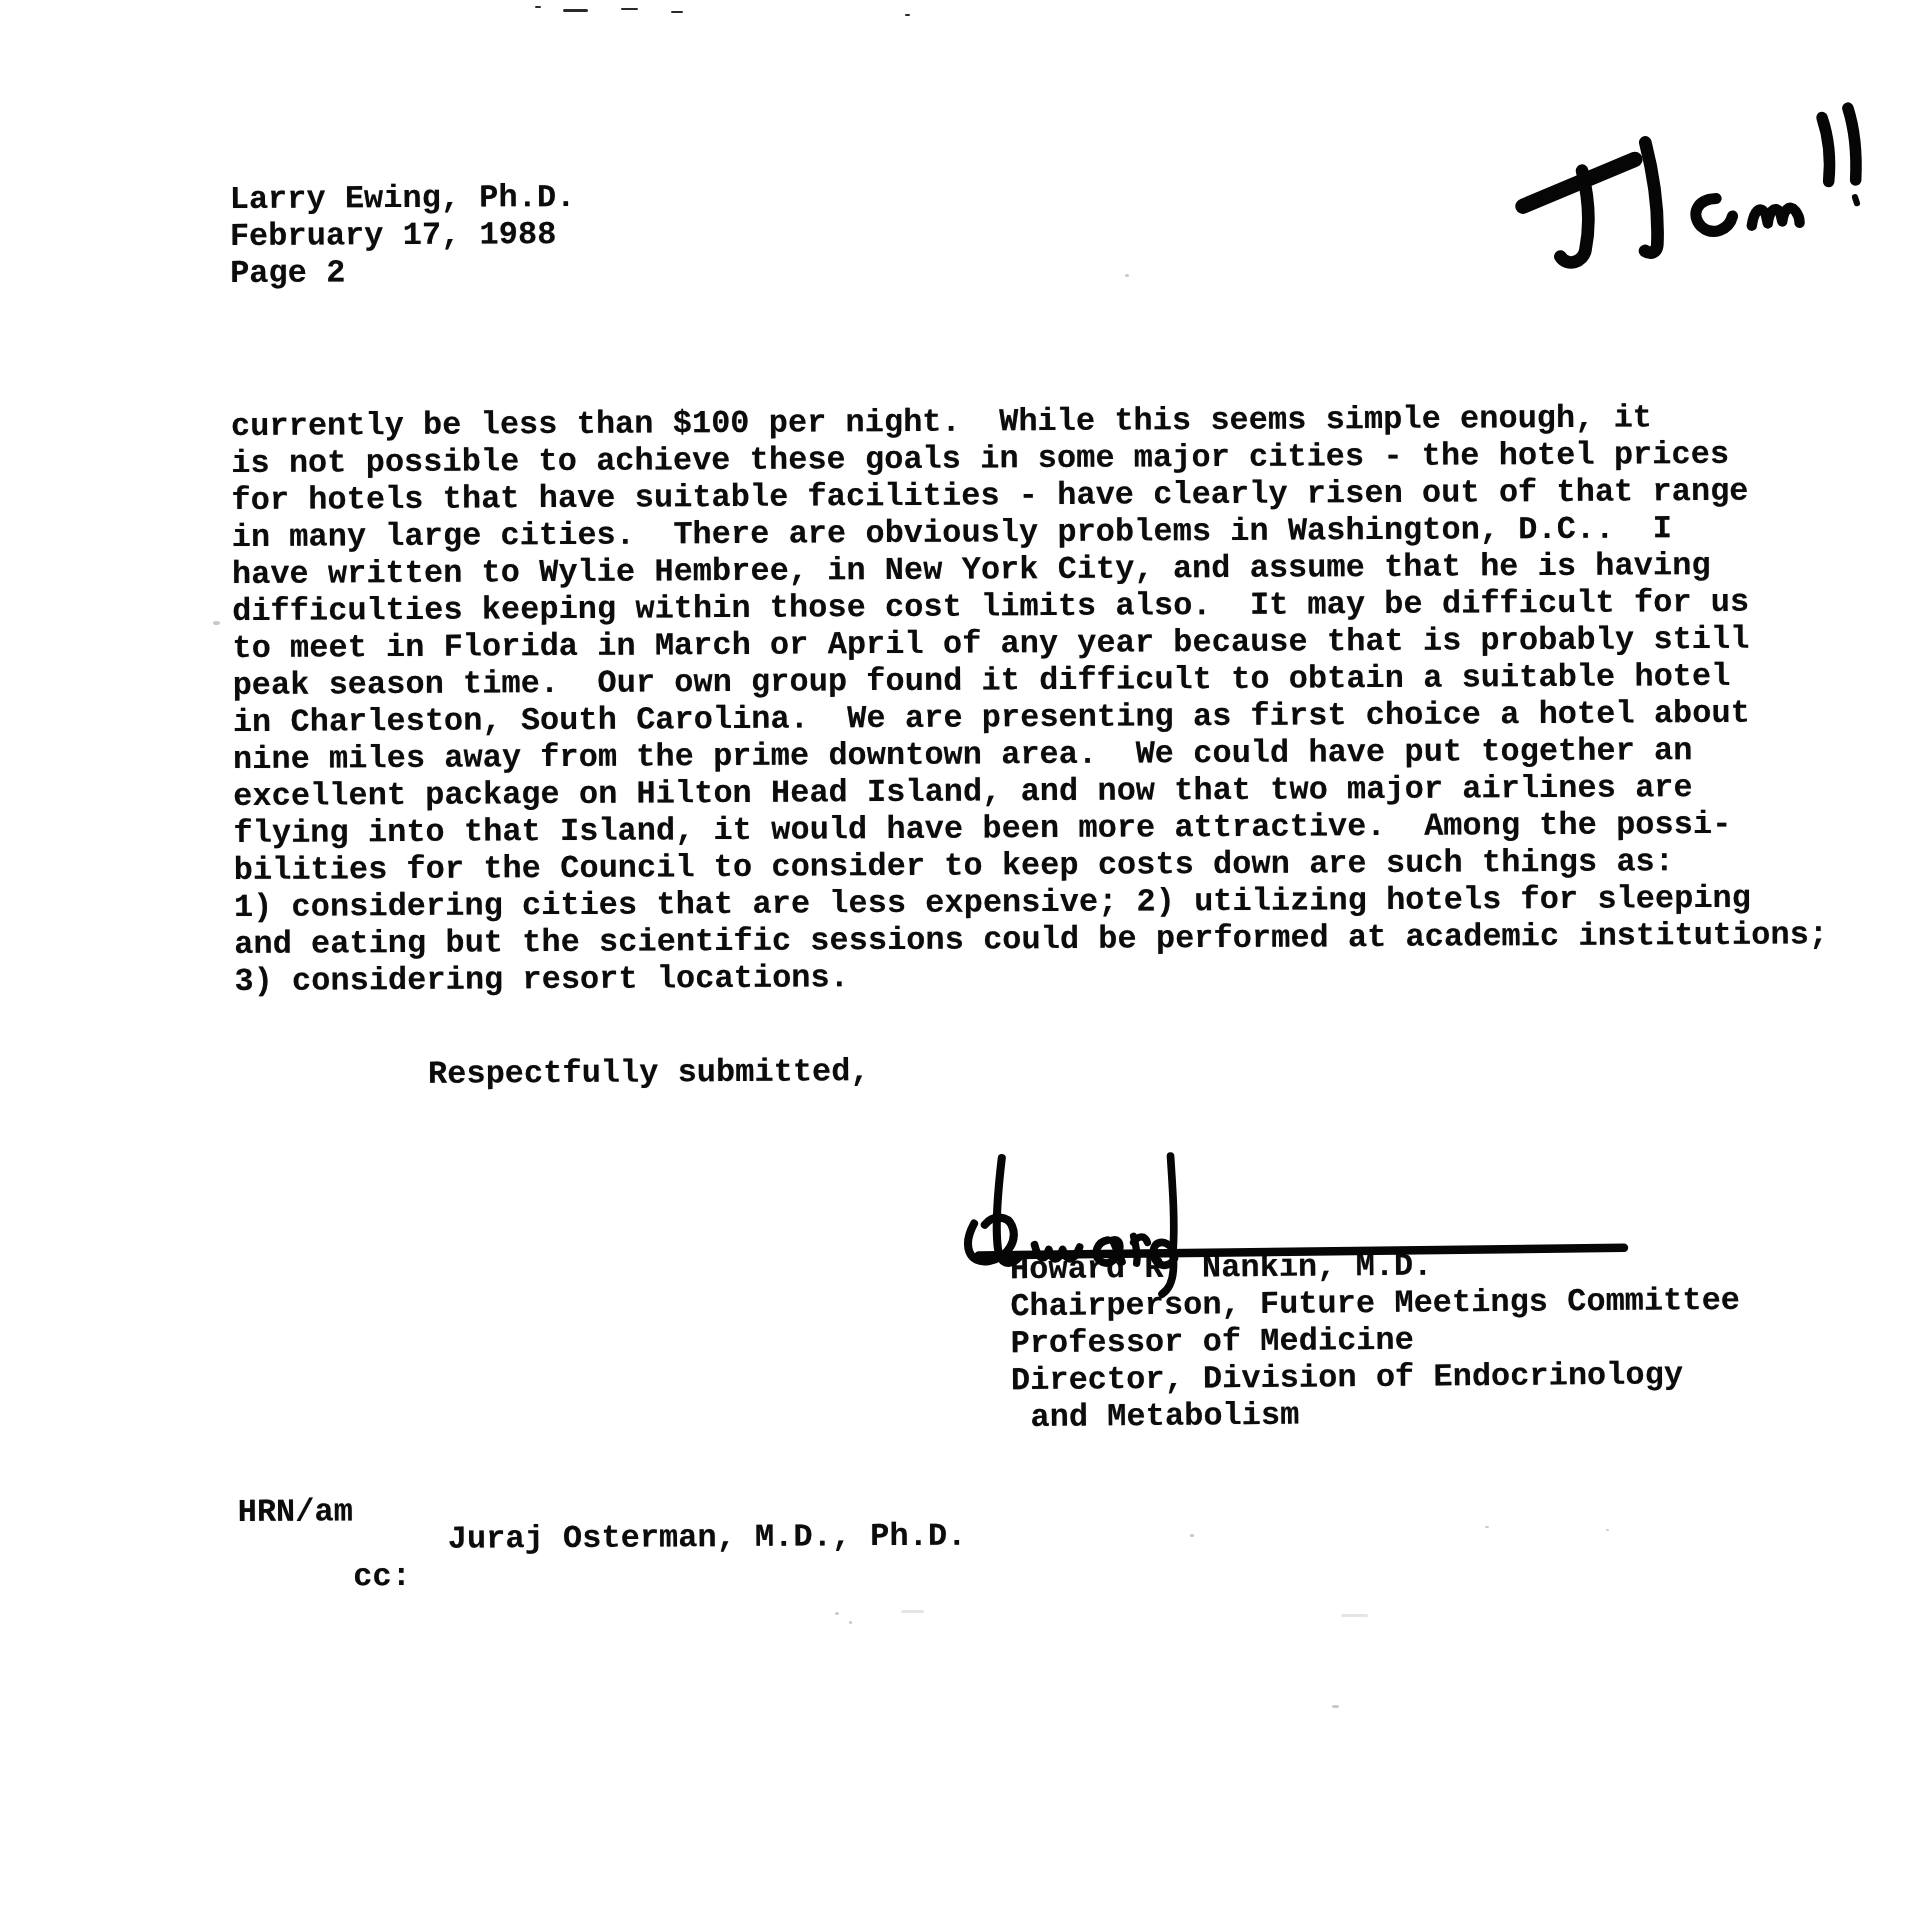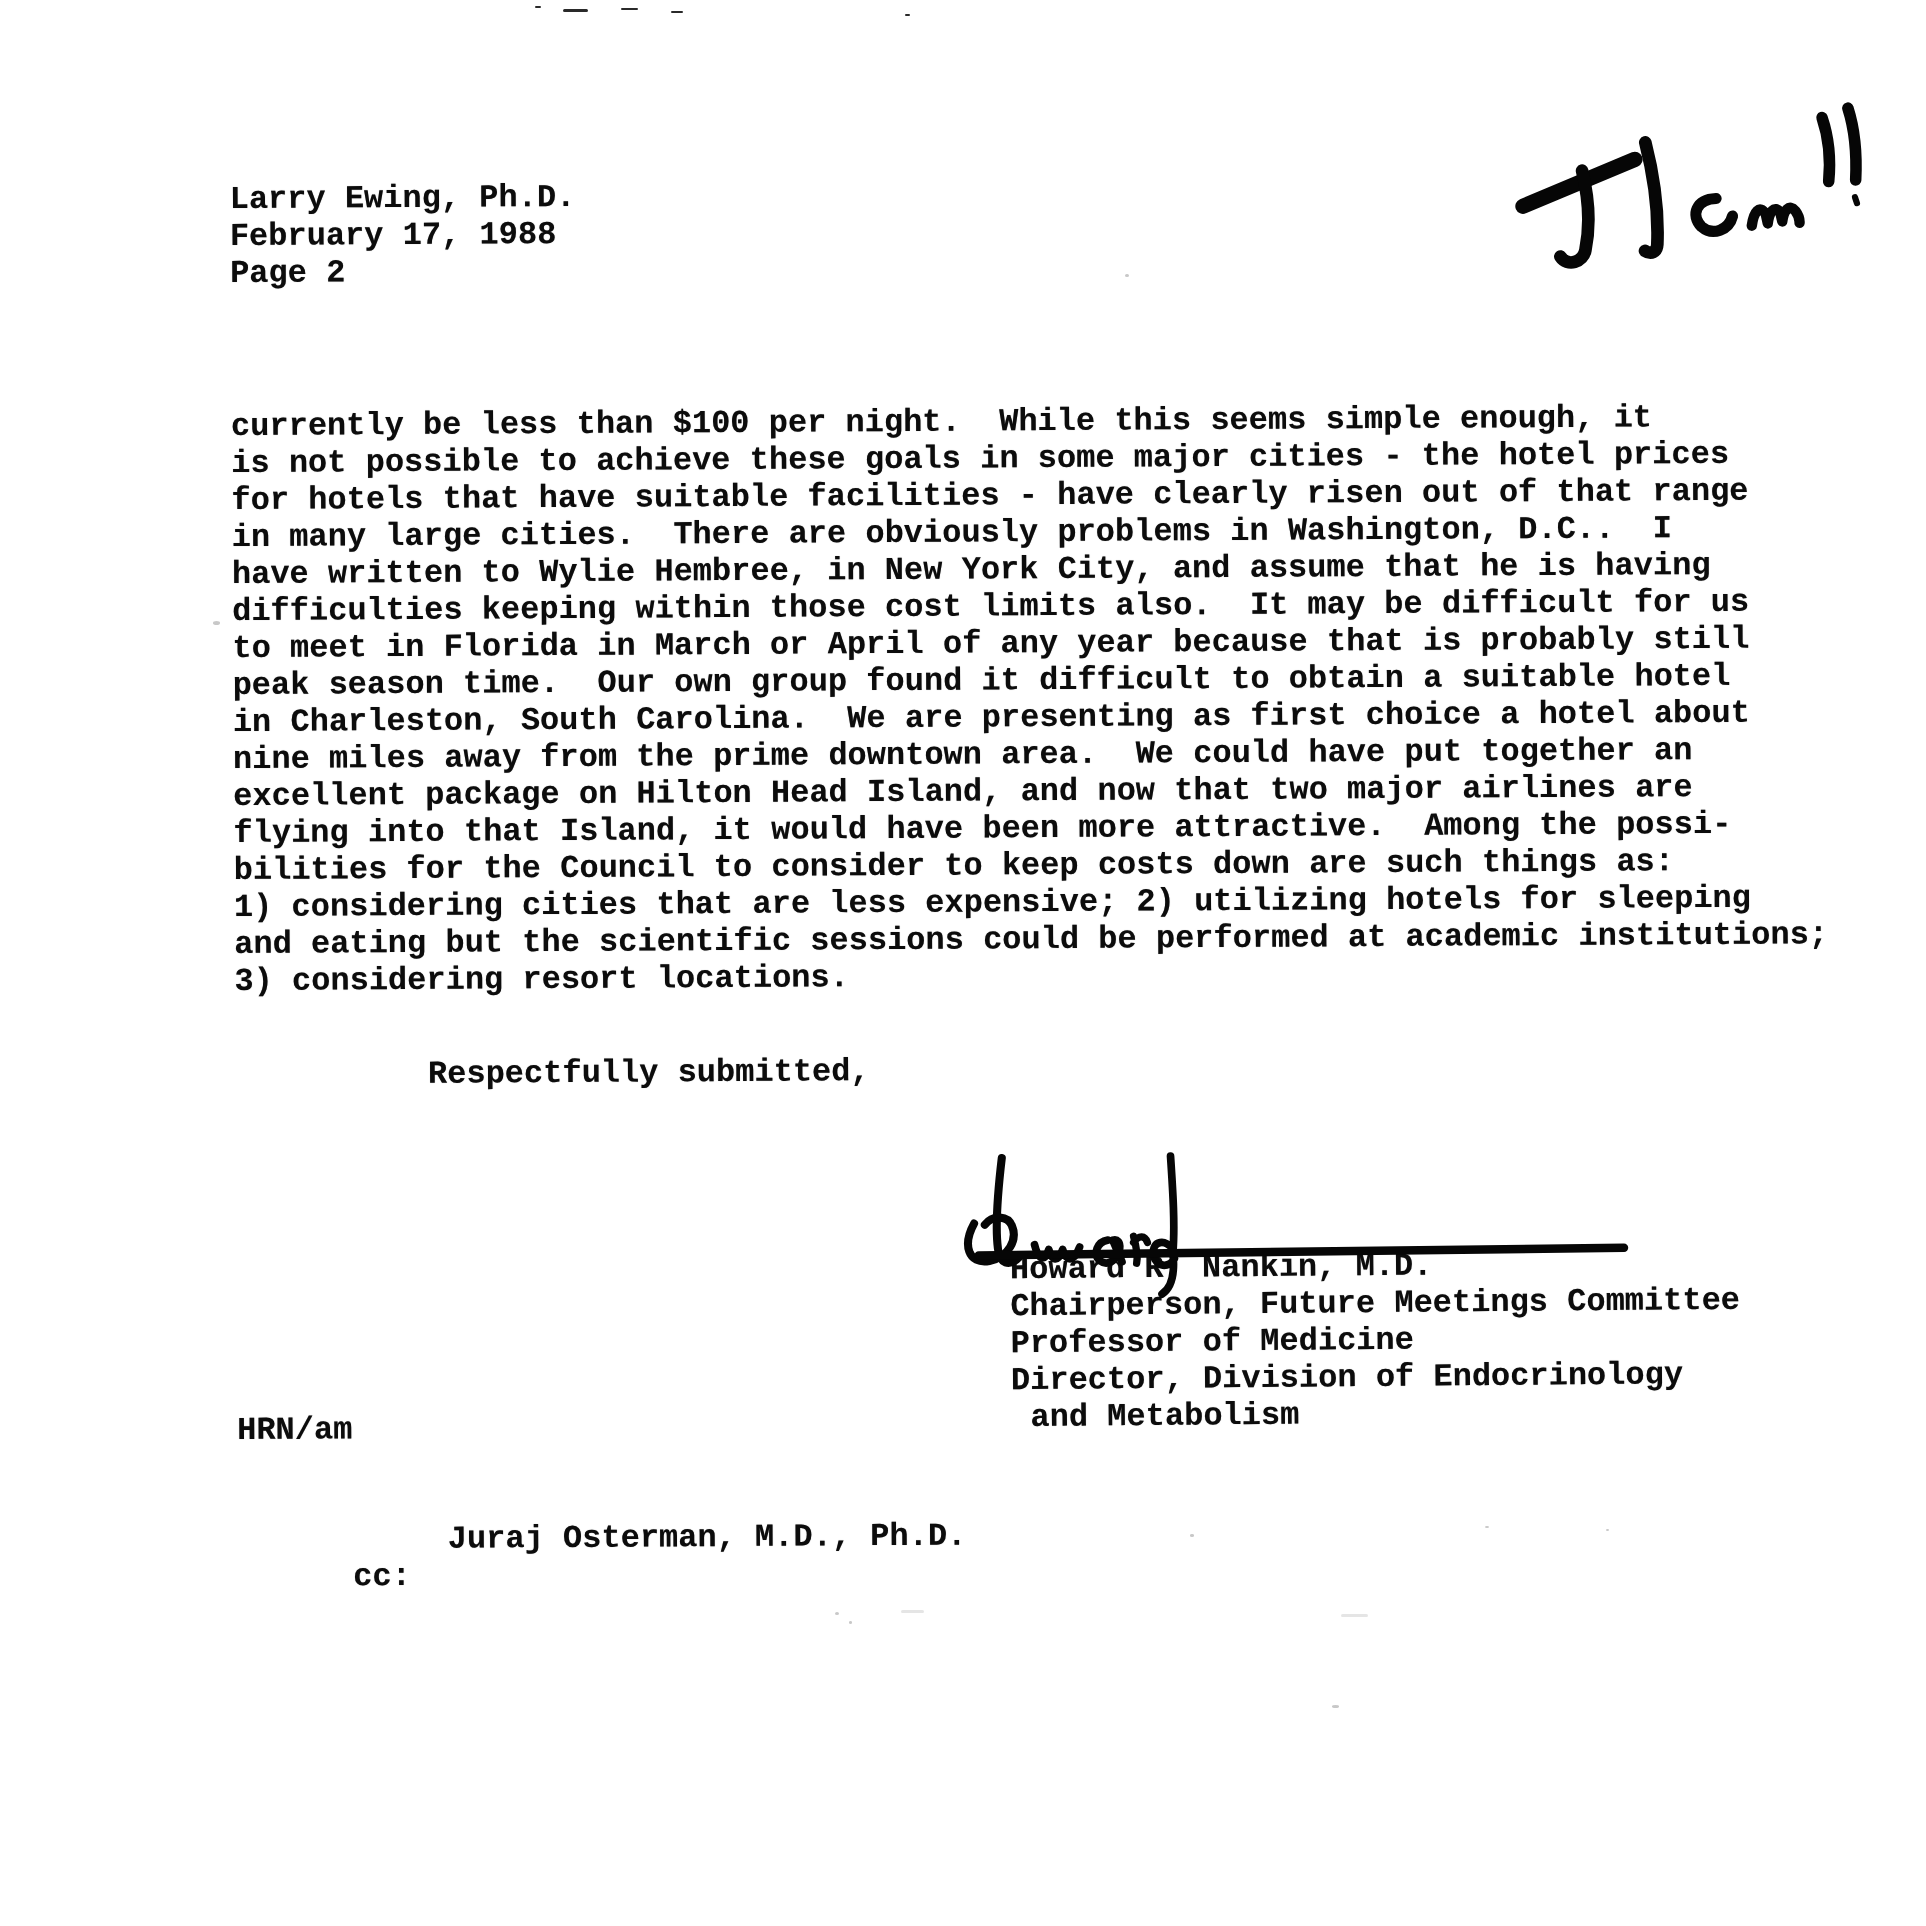--- a/index.html
+++ b/index.html
@@ -19,21 +19,21 @@
     font-size:32px;
     line-height:37px;
     white-space:pre;
     text-shadow:0 0 0.8px rgba(0,0,0,.45);
   }
   .block{position:absolute;}
   .hdr{left:231px;top:181px;}
   .body-text{left:231px;top:408px;}
   .closing{left:424px;top:1057px;}
   .sigblock{left:1005px;top:1255px;transform:rotate(-0.15deg);}
-  .typist{left:231px;top:1412px;}
+  .typist{left:231px;top:1494px;}
   .ccline{left:231px;top:1522px;width:1156px;height:46px;}
   .cc-name{position:absolute;left:210px;top:0;white-space:pre;}
   svg.ink{position:absolute;}
   svg.ink path{fill:none;stroke:#060606;stroke-linecap:round;stroke-linejoin:round;}
   
   .art{position:absolute;background:#2a2a2a;border-radius:2.3px;}
   .speck{position:absolute;background:#9a9a9a;border-radius:50%;opacity:.55;}
   .smear{position:absolute;background:#bdbdbd;border-radius:3.1px;opacity:.4;}
 </style>
 </head>

